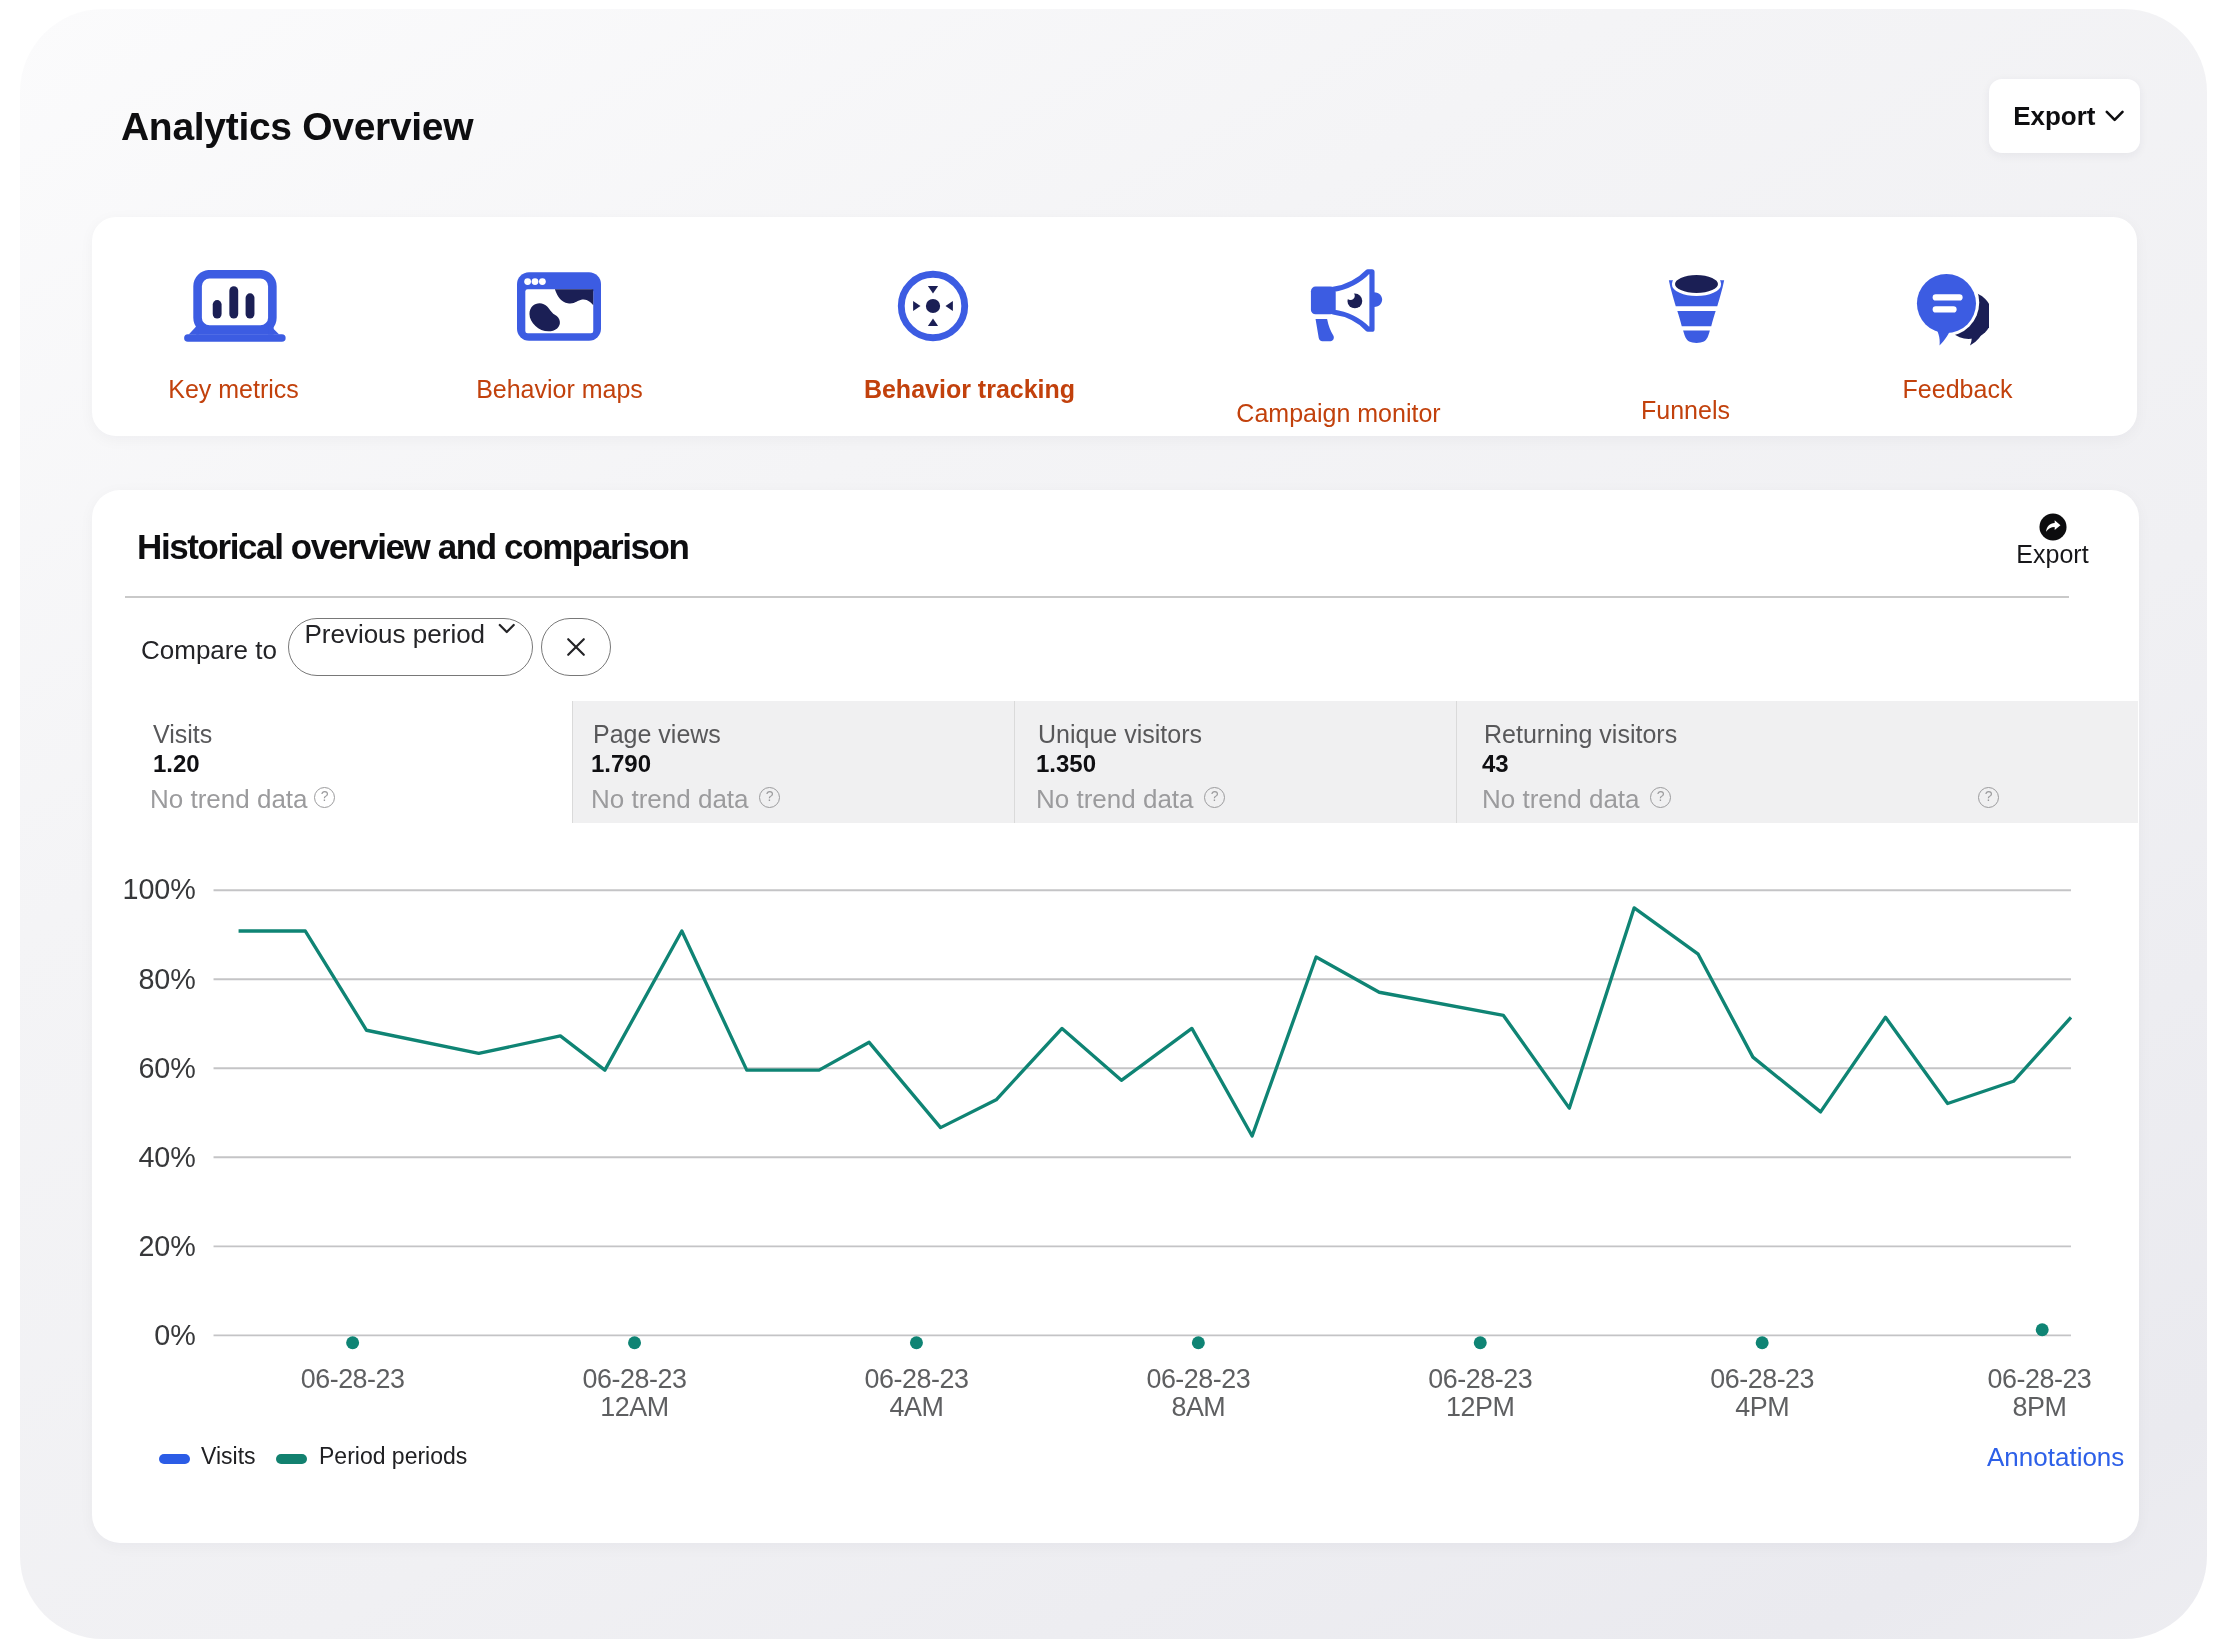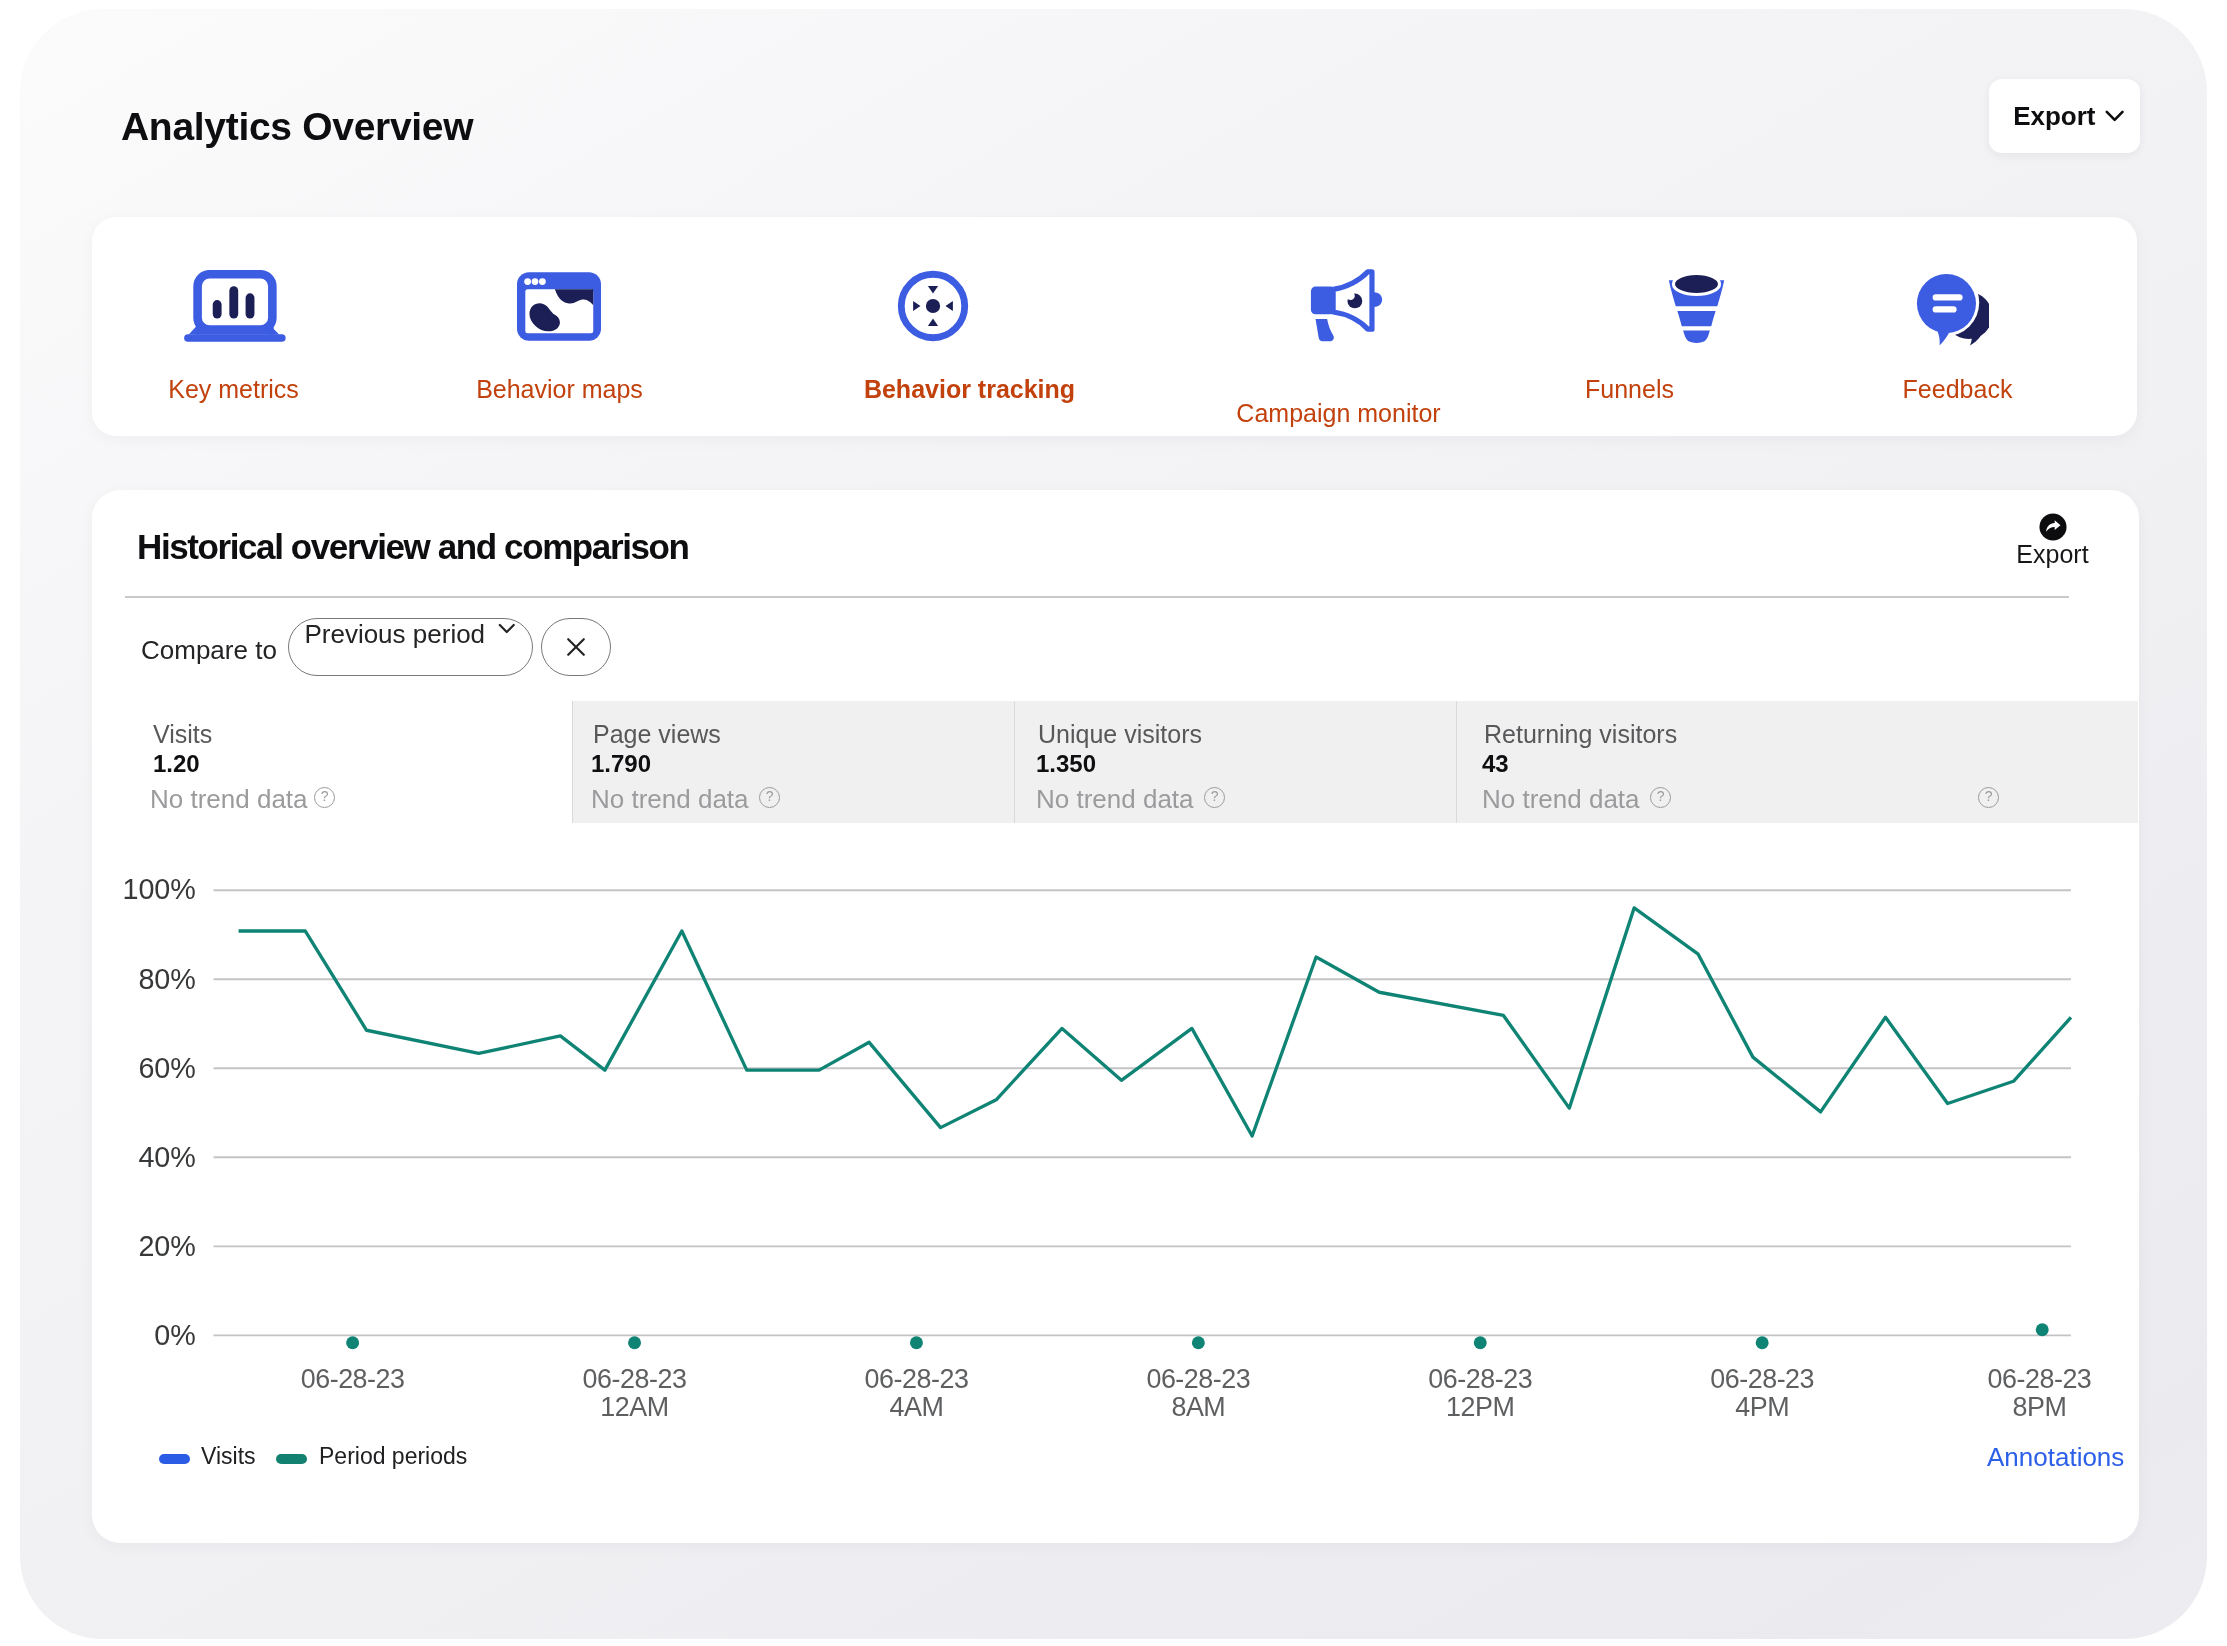--- a/index.html
+++ b/index.html
@@ -92,21 +92,21 @@
   <path d="M7 54 L19.5 54 C21 61.5 23.2 67 26.2 72 C27.7 74.6 26.2 78 23.2 78 L14.4 78 C12.2 78 10.9 76.4 10.4 74.2 Z" fill="#3c5ce2"></path>
 </svg>
 <div class="nlbl" style="left:1153px;margin-top:24px;">Campaign monitor</div>
 
 <svg class="abs" style="left:1667px; top:271px;" width="59" height="72" viewBox="0 0 64 78">
   <path d="M2 10 L10 10 L54 10 L62 10 C60 20 57 30 54.5 38.2 L9.5 38.2 C7 30 4 20 2 10 Z" fill="#3c5ce2"></path>
   <path d="M11.2 43.3 L52.8 43.3 C51 49 49.5 54 48 59.8 L16 59.8 C14.5 54 13 49 11.2 43.3 Z" fill="#3c5ce2"></path>
   <path d="M17.5 64.6 L46.5 64.6 C45 70 43.5 74.5 40 76.5 C36 78.5 28 78.5 24 76.5 C20.5 74.5 19 70 17.5 64.6 Z" fill="#3c5ce2"></path>
   <ellipse cx="32" cy="14" rx="25" ry="11.5" fill="#1b1f55" stroke="#fff" stroke-width="3.4"></ellipse>
 </svg>
-<div class="nlbl" style="left:1444px;">Funnels</div>
+<div class="nlbl" style="left:1500px;margin-top:21px;">Funnels</div>
 
 <svg class="abs" style="left:1915px; top:274px;" width="74" height="72" viewBox="0 0 80 78">
   <path d="M60 62 C62 67 62 72 59.5 77.5 C65 74.5 70.5 69.5 72.5 64 Z" fill="#1b1f55"></path>
   <circle cx="58" cy="45" r="25.5" fill="#1b1f55"></circle>
   <circle cx="33" cy="31" r="36.5" fill="#fff"></circle>
   <path d="M20 54 C25 62 27.5 69 26.5 77.5 C32 72 37 64.5 39 59 Z" fill="#3c5ce2"></path>
   <circle cx="34" cy="32" r="32" fill="#3c5ce2"></circle>
   <rect x="19" y="22" width="32.5" height="6.8" rx="3.4" fill="#fff"></rect>
   <rect x="19" y="35" width="26" height="6.8" rx="3.4" fill="#fff"></rect>
 </svg>

